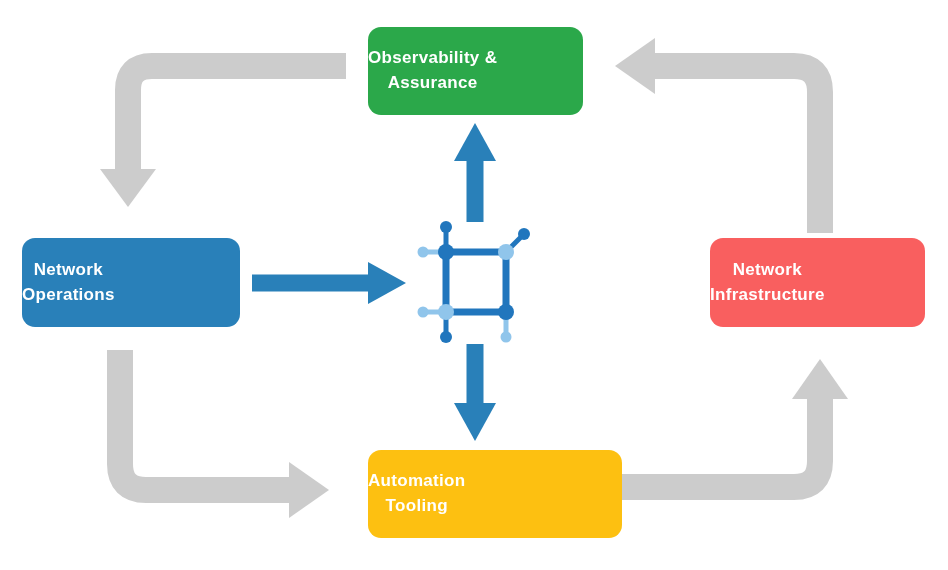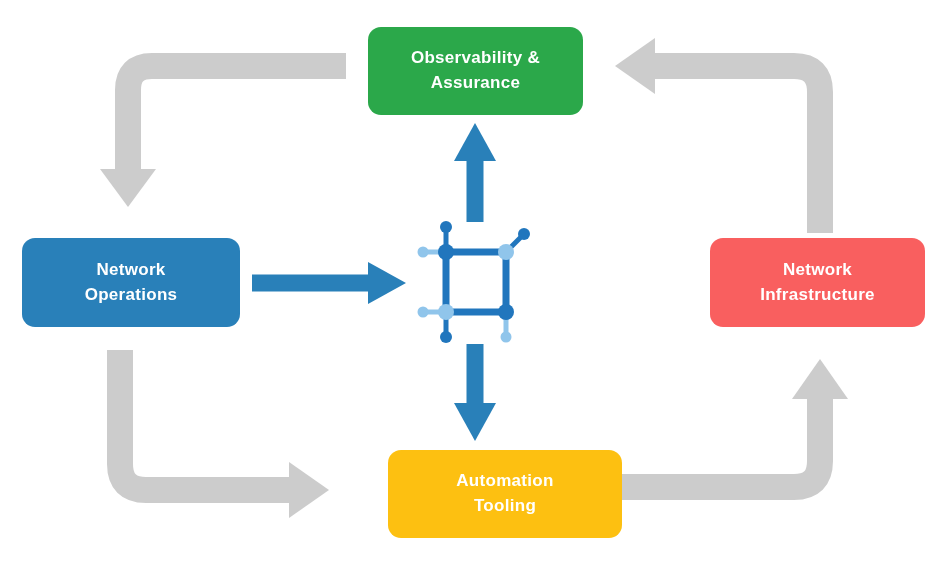--- a/index.html
+++ b/index.html
@@ -15,21 +15,20 @@
     position: absolute;
     left: 0; top: 0;
     width: 948px; height: 570px;
   }
   .shaft { fill: none; }
   .node {
     position: absolute;
     border-radius: 13px;
     display: flex;
     align-items: center;
-    justify-content: center;
     text-align: center;
   }
   .node-label {
     color: #ffffff;
     font-size: 17px;
     font-weight: 600;
     line-height: 1.45;
     letter-spacing: 0.3px;
     white-space: pre-line;
   }
@@ -117,18 +116,18 @@
   <div class="node" style="left: 22px; top: 238px; width: 218px; height: 89px; background-color: rgb(41, 128, 185);">
     <span class="node-label" style="color: rgb(255, 255, 255);">Network
 Operations</span>
   </div>
 
   <div class="node" style="left: 710px; top: 238px; width: 215px; height: 89px; background-color: rgb(249, 95, 95);">
     <span class="node-label" style="color: rgb(255, 255, 255);">Network
 Infrastructure</span>
   </div>
 
-  <div class="node" style="left: 388px; top: 450px; width: 234px; height: 88px; background-color: rgb(253, 192, 17);">
+  <div class="node" style="left: 368px; top: 450px; width: 254px; height: 88px; background-color: rgb(253, 192, 17);">
     <span class="node-label" style="color: rgb(255, 255, 255);">Automation
 Tooling</span>
   </div>
 
 </div>
 
 </body></html>

